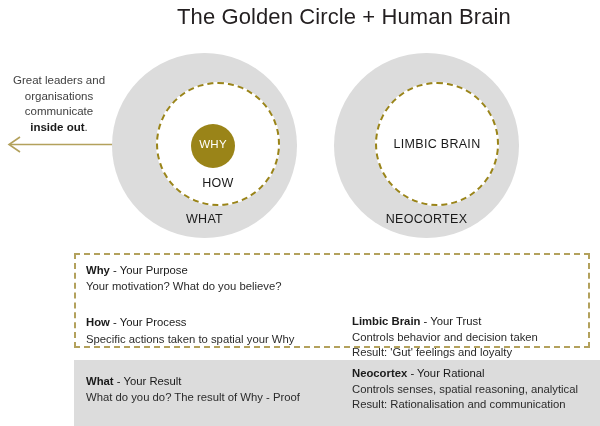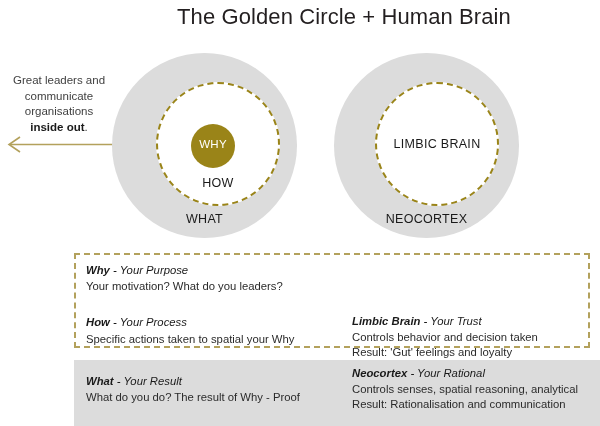--- a/index.html
+++ b/index.html
@@ -126,42 +126,41 @@
 
   .info-col {
     position: absolute;
     font-size: 11.3px;
     line-height: 15.2px;
     color: #2b2b2b;
   }
   .info-col .head {
     color: #1a1a1a;
     margin-bottom: 1px;
-    font-style: italic;
   }
   .info-col .head b { font-weight: bold; }
   .info-col .line { white-space: nowrap; }
   .info-block + .info-block { margin-top: 21px; }
 
   #dashed-col-left   { left: 86px;  top: 263px; width: 260px; }
   #dashed-col-right  { left: 352px; top: 278px; width: 240px; margin-top: 36px; }
   #grey-col-left     { left: 86px;  top: 374px; width: 260px; }
   #grey-col-right    { left: 352px; top: 366px; width: 246px; }
 </style>
 </head>
 <body>
 
 <div id="page">
 
   <div class="title">The Golden Circle + Human Brain</div>
 
   <div class="annotation">
     <div>Great leaders and</div>
+    <div>organisations</div>
     <div>communicate</div>
-    <div>organisations</div>
     <div><span class="strong">inside out</span><span>.</span></div>
   </div>
 
   <svg class="arrow-svg" width="205" height="30">
     <line x1="10" y1="14.5" x2="200" y2="14.5" stroke="#b3a15c" stroke-width="1.6"></line>
     <polyline points="20,7 9,14.5 20,22" fill="none" stroke="#b3a15c" stroke-width="1.6"></polyline>
   </svg>
 
   <div class="circle-outer" id="circle-left-outer"></div>
   <div class="circle-dashed" id="circle-left-mid"></div>
@@ -174,21 +173,21 @@
   <div class="circle-dashed" id="circle-right-mid"></div>
   <div class="circle-label" id="label-neocortex">NEOCORTEX</div>
   <div class="circle-label" id="label-limbic">LIMBIC BRAIN</div>
 
   <div id="panel-dashed"></div>
   <div id="panel-grey"></div>
 
   <div class="info-col" id="dashed-col-left">
       <div class="info-block">
         <div class="head line"><b>Why</b> - Your Purpose</div>
-        <div class="line">Your motivation? What do you leaders?</div>
+        <div class="line">Your motivation? What do you believe?</div>
       </div>
       <div class="info-block">
         <div class="head line"><b>How</b> - Your Process</div>
         <div class="line">Specific actions taken to spatial your Why</div>
       </div>
     </div>
   <div class="info-col" id="dashed-col-right">
       <div class="info-block">
         <div class="head line"><b>Limbic Brain</b> - Your Trust</div>
         <div class="line">Controls behavior and decision taken</div>

